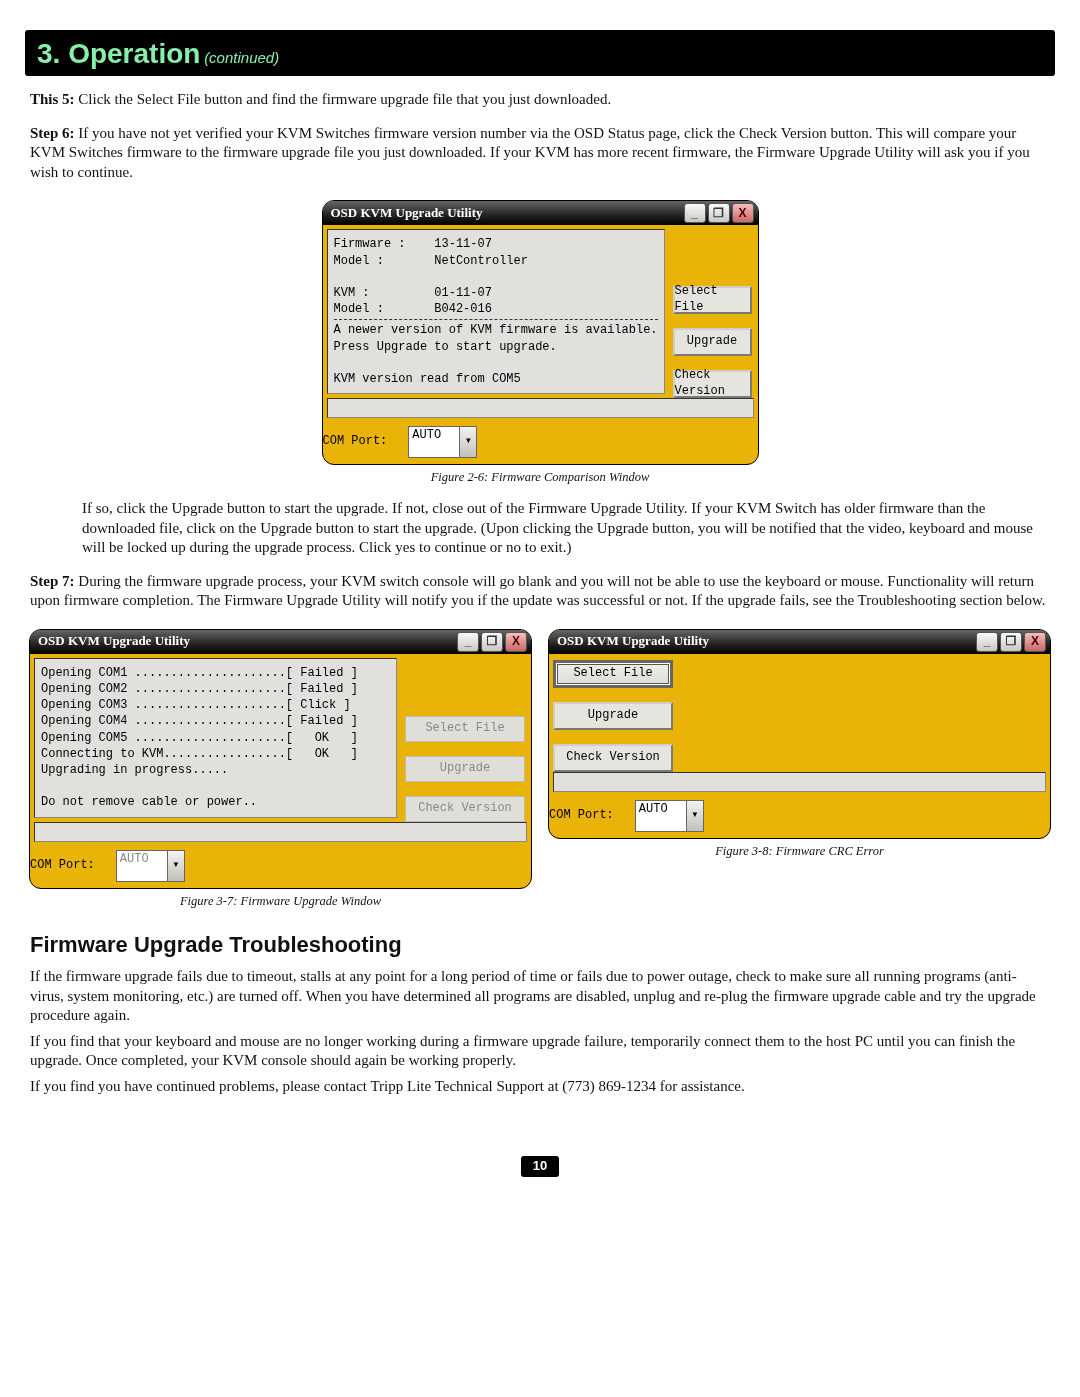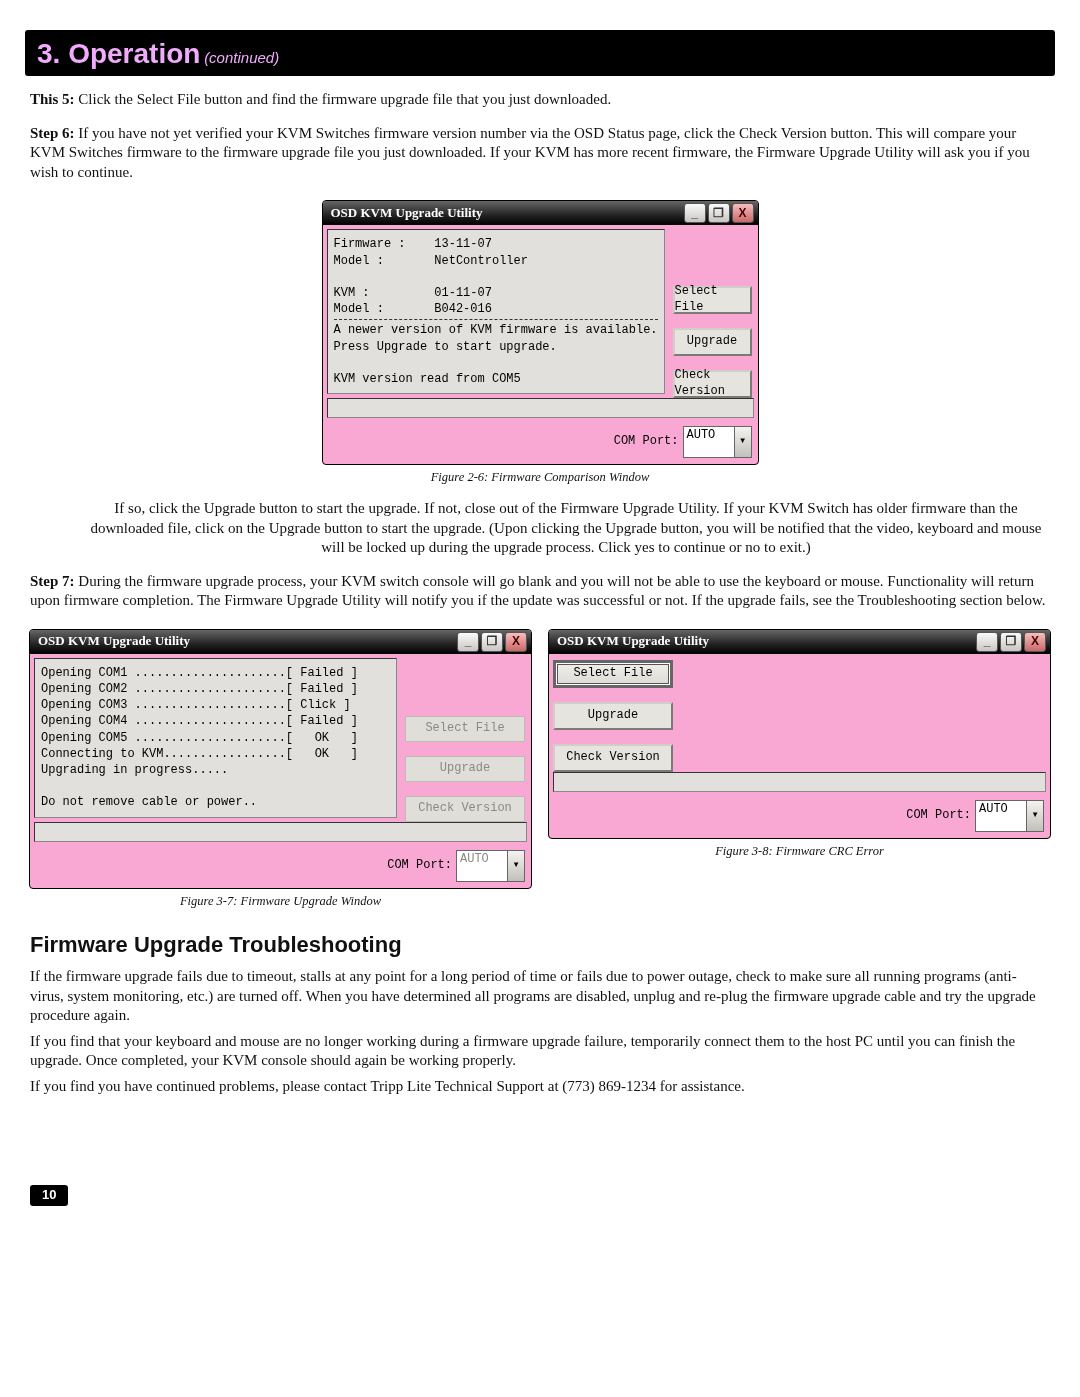--- a/index.html
+++ b/index.html
@@ -7,42 +7,42 @@
     font-size: 15px;
     color: #111;
     margin: 0;
     padding: 0 30px 0 30px;
     width: 1020px;
     background: #fff;
     line-height: 1.3;
   }
   .sec-header {
     background: #000;
-    color: #f0abfc;
+    color: #86efac;
     padding: 6px 0 4px 12px;
     margin: 30px -5px 14px -5px;
     border-radius: 3px;
   }
   .sec-header .num { font-size: 28px; font-weight: bold; font-family: Arial, Helvetica, sans-serif;}
   .sec-header .cont { font-style: italic; font-size: 15px; font-family: Arial, Helvetica, sans-serif;}
   .step { margin: 0 0 14px 0; }
   .step-label { font-weight: bold; }
-  .step-body { margin-left: 52px; display: block; text-align: center; }
+  .step-body { margin-left: 52px; display: block; }
 
   
   .util-wrap { display:flex; justify-content:center; margin: 18px 0 4px 0; }
   .util-row { display:flex; gap:18px; justify-content:space-between; margin: 18px 0 4px 0; }
   .util {
     width: 432px;
     border: 1px solid #000;
-    background: #f9a8d4;
+    background: #eab308;
     font-family: "Courier New", monospace;
     font-size: 12px;
     color: #000;
-    border-radius: 4px;
+    border-radius: 12px;
     overflow: hidden;
   }
   .util.big { width: 435px; }
   .titlebar {
     display:flex; align-items:center;
     background: linear-gradient(#666,#222 60%,#000);
     color:#fff;
     height:24px;
     padding: 0 4px 0 8px;
     font-family: Georgia, "Times New Roman", serif;
@@ -73,22 +73,22 @@
     height: 24px;
     border: 2px outset #cfcec9;
     background:#e6e4df;
     display:flex; align-items:center; justify-content:center;
     padding: 0;
     font-family: "Courier New", monospace; font-size:12px;
   }
   .ubtn.disabled { color:#8a8983; border:1px solid #bdbbb4; background:#e0ded9; }
   .ubtn.current { box-shadow: 0 0 0 1px #666 inset, 0 0 0 2px #fff inset, 0 0 0 3px #555 inset; border:2px solid #666; background:linear-gradient(#f0efea,#dcdad4);}
   .footer {
-    display:flex; align-items:center; justify-content:flex-end;
-    gap:4px; padding: 4px 6px 6px 0;
+    display:flex; align-items:center; 
+    gap:21px; padding: 4px 6px 6px 0;
     font-family: "Courier New", monospace; font-size:12px;
   }
   .combo {
     display:flex; align-items:stretch;
     height:32px; background:#fff;
   }
   .combo .val { width:44px; padding:1px 3px; border:1px solid #666;}
   .combo .arrow {
     width:16px; border:1px solid #666; border-left:none;
     background:linear-gradient(#f4f3ef,#c2c0ba);
@@ -101,21 +101,21 @@
   }
   .caption {
     text-align:center; font-style:italic; font-size:12.5px;
     margin: 4px 0 14px 0; font-family: "Times New Roman", serif;
   }
   .troubleshoot-h {
     font-family: Arial, Helvetica, sans-serif;
     font-weight: bold; font-size: 22px; margin: 8px 0 8px 0;
   }
   .para { margin: 0 0 6px 0; }
-  .pagenum-wrap { display:flex; margin: 89px 0 28px 0;}
+  .pagenum-wrap { display:flex; justify-content:center; margin: 60px 0 28px 0;}
   .pagenum { background:#000; color:#fff; font-family: Arial, sans-serif; font-weight:bold; padding:2px 12px; border-radius:3px; font-size:13px;}
   .log-line { white-space: pre; }
   .dash { border-top: 1px dashed #333; margin: 2px 0 2px 0;}
 </style>
 </head>
 <body>
 
 <div class="sec-header">
   <span class="num">3. Operation</span>
   <span class="cont">(continued)</span>

